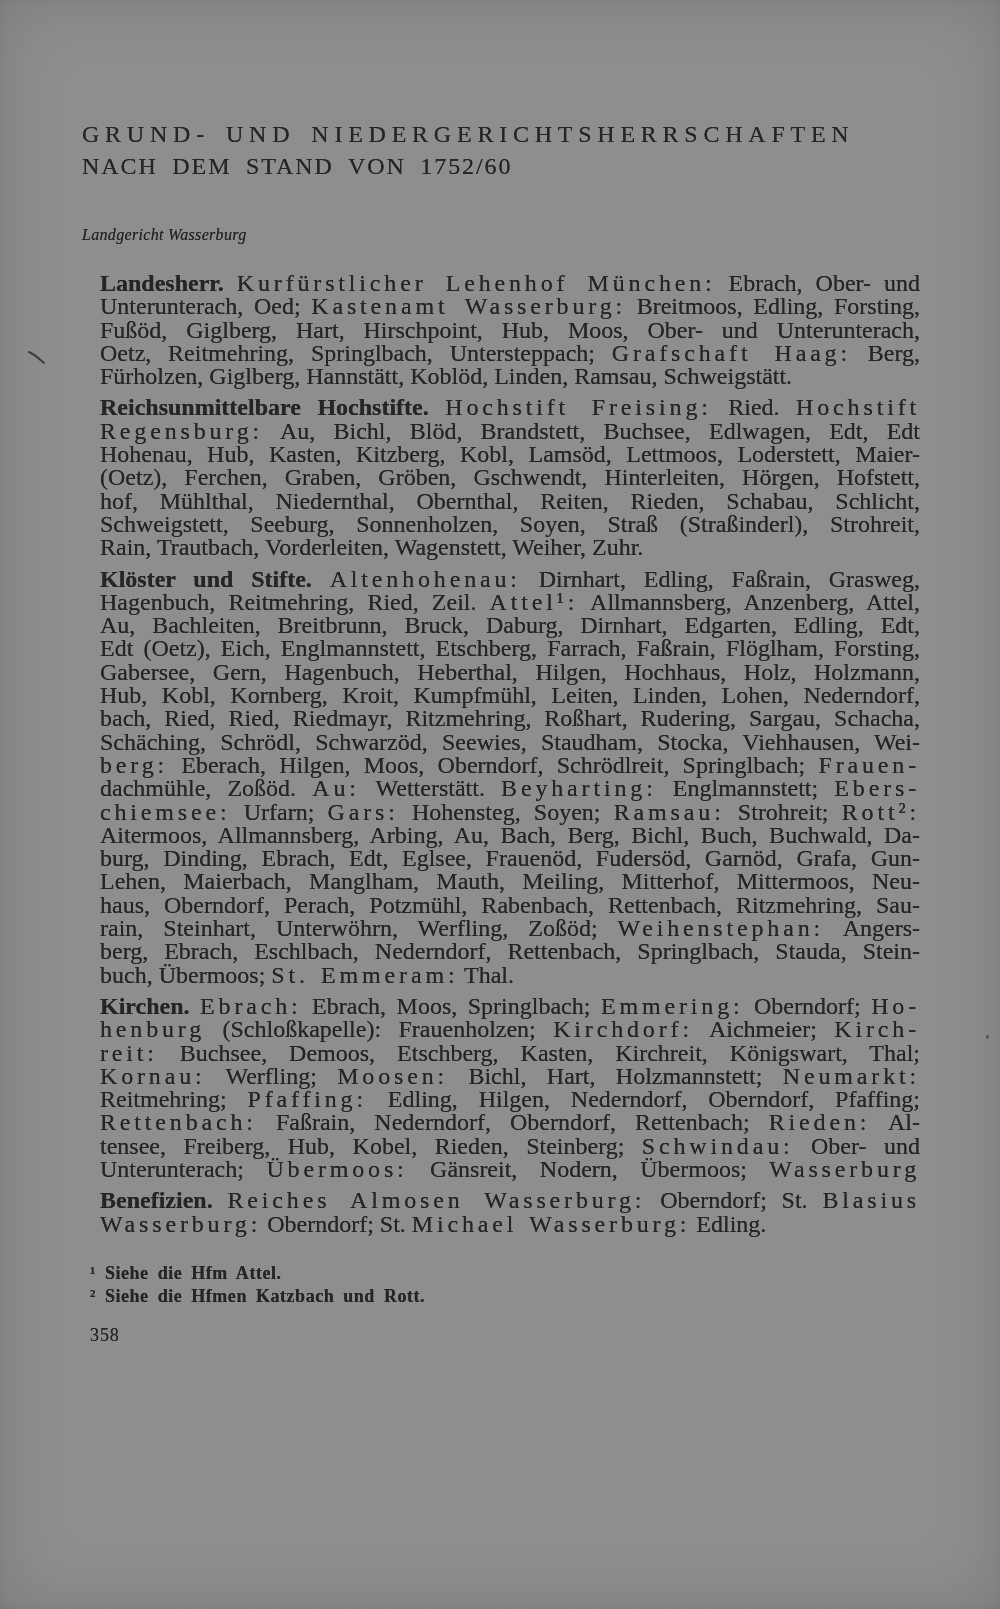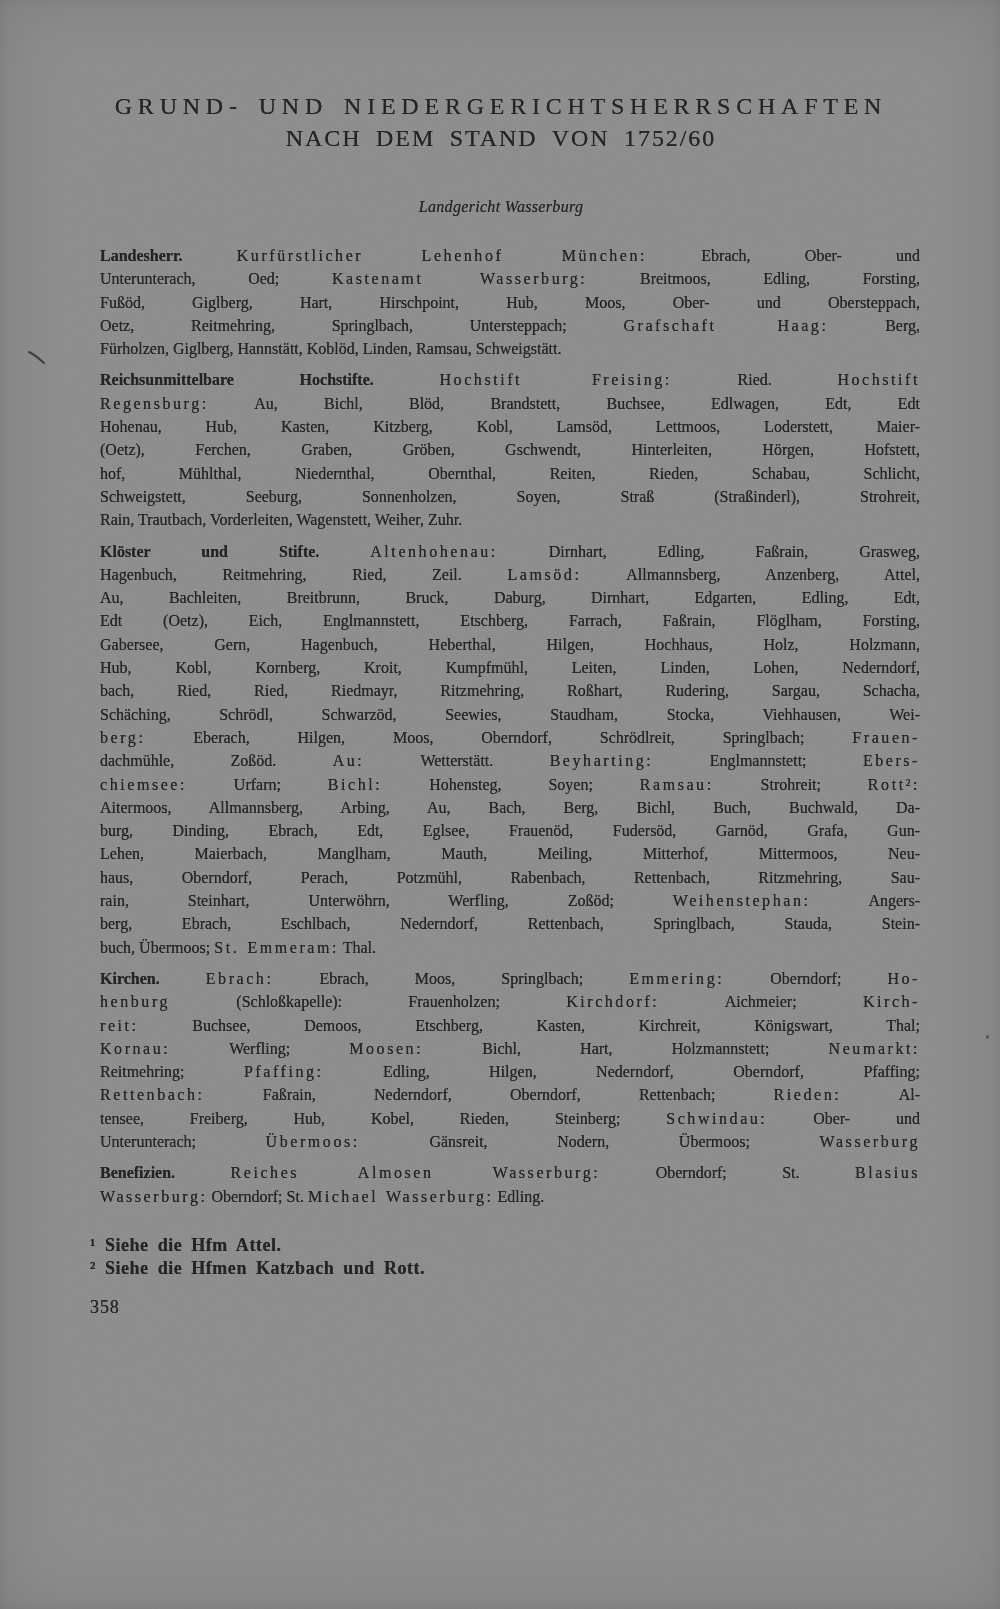--- a/index.html
+++ b/index.html
@@ -17,23 +17,22 @@
     inset: 0;
   }
   .column {
     position: absolute;
     left: 100px;
     top: 0;
     width: 820px;
     text-shadow: 0 0 0.6px rgba(25,25,25,0.75);
   }
   .header {
-    margin-top: 90px;
+    margin-top: 118px;
     margin-left: -18px;
-    text-align: center;
   }
   .title-line {
     font-size: 24px;
     line-height: 32px;
     letter-spacing: 0.24em;
     word-spacing: 0.18em;
     white-space: nowrap;
   }
   .title-line2 {
     letter-spacing: 0.08em;
@@ -41,21 +40,21 @@
   }
   .subtitle {
     margin-top: 36px;
     font-size: 16px;
     line-height: 33px;
     font-style: italic;
     letter-spacing: 0.02em;
   }
   .bodytext {
     margin-top: 21px;
-    font-size: 16px;
+    font-size: 24px;
   }
   .para + .para { margin-top: 8px; }
   .tline {
     line-height: 23.3px;
     text-align: justify;
     text-align-last: justify;
     white-space: normal;
   }
   .tline.end { text-align-last: left; }
   .seg-b { font-weight: bold; }
@@ -112,45 +111,45 @@
     <header class="header">
       <div class="title-line">GRUND- UND NIEDERGERICHTSHERRSCHAFTEN</div>
       <div class="title-line title-line2">NACH DEM STAND VON 1752/60</div>
       <div class="subtitle">Landgericht Wasserburg</div>
     </header>
 
     <main class="bodytext">
         <div class="para">
           <div class="tline"><span class="seg-b">Landesherr.</span><span> </span><span class="seg-g">Kurfürstlicher Lehenhof München:</span><span> Ebrach, Ober- und</span></div>
           <div class="tline"><span>Unterunterach, Oed; </span><span class="seg-g">Kastenamt Wasserburg:</span><span> Breitmoos, Edling, Forsting,</span></div>
-          <div class="tline"><span>Fußöd, Giglberg, Hart, Hirschpoint, Hub, Moos, Ober- und Obersteppach,</span></div>
+          <div class="tline"><span>Fußöd, Giglberg, Hart, Hirschpoint, Hub, Moos, Ober- und Unterunterach,</span></div>
           <div class="tline"><span>Oetz, Reitmehring, Springlbach, Untersteppach; </span><span class="seg-g">Grafschaft Haag:</span><span> Berg,</span></div>
           <div class="tline end"><span>Fürholzen, Giglberg, Hannstätt, Koblöd, Linden, Ramsau, Schweigstätt.</span></div>
         </div>
         <div class="para">
           <div class="tline"><span class="seg-b">Reichsunmittelbare Hochstifte.</span><span> </span><span class="seg-g">Hochstift Freising:</span><span> Ried. </span><span class="seg-g">Hochstift</span></div>
           <div class="tline"><span class="seg-g">Regensburg:</span><span> Au, Bichl, Blöd, Brandstett, Buchsee, Edlwagen, Edt, Edt</span></div>
           <div class="tline"><span>Hohenau, Hub, Kasten, Kitzberg, Kobl, Lamsöd, Lettmoos, Loderstett, Maier-</span></div>
           <div class="tline"><span>(Oetz), Ferchen, Graben, Gröben, Gschwendt, Hinterleiten, Hörgen, Hofstett,</span></div>
           <div class="tline"><span>hof, Mühlthal, Niedernthal, Obernthal, Reiten, Rieden, Schabau, Schlicht,</span></div>
           <div class="tline"><span>Schweigstett, Seeburg, Sonnenholzen, Soyen, Straß (Straßinderl), Strohreit,</span></div>
           <div class="tline end"><span>Rain, Trautbach, Vorderleiten, Wagenstett, Weiher, Zuhr.</span></div>
         </div>
         <div class="para">
           <div class="tline"><span class="seg-b">Klöster und Stifte.</span><span> </span><span class="seg-g">Altenhohenau:</span><span> Dirnhart, Edling, Faßrain, Grasweg,</span></div>
-          <div class="tline"><span>Hagenbuch, Reitmehring, Ried, Zeil. </span><span class="seg-g">Lamsöd:</span><span> Allmannsberg, Anzenberg, Attel,</span></div>
+          <div class="tline"><span>Hagenbuch, Reitmehring, Ried, Zeil. </span><span class="seg-g">Attel¹:</span><span> Allmannsberg, Anzenberg, Attel,</span></div>
           <div class="tline"><span>Au, Bachleiten, Breitbrunn, Bruck, Daburg, Dirnhart, Edgarten, Edling, Edt,</span></div>
           <div class="tline"><span>Edt (Oetz), Eich, Englmannstett, Etschberg, Farrach, Faßrain, Flöglham, Forsting,</span></div>
           <div class="tline"><span>Gabersee, Gern, Hagenbuch, Heberthal, Hilgen, Hochhaus, Holz, Holzmann,</span></div>
           <div class="tline"><span>Hub, Kobl, Kornberg, Kroit, Kumpfmühl, Leiten, Linden, Lohen, Nederndorf,</span></div>
           <div class="tline"><span>bach, Ried, Ried, Riedmayr, Ritzmehring, Roßhart, Rudering, Sargau, Schacha,</span></div>
           <div class="tline"><span>Schäching, Schrödl, Schwarzöd, Seewies, Staudham, Stocka, Viehhausen, Wei-</span></div>
           <div class="tline"><span class="seg-g">berg:</span><span> Eberach, Hilgen, Moos, Oberndorf, Schrödlreit, Springlbach; </span><span class="seg-g">Frauen-</span></div>
           <div class="tline"><span>dachmühle, Zoßöd. </span><span class="seg-g">Au:</span><span> Wetterstätt. </span><span class="seg-g">Beyharting:</span><span> Englmannstett; </span><span class="seg-g">Ebers-</span></div>
-          <div class="tline"><span class="seg-g">chiemsee:</span><span> Urfarn; </span><span class="seg-g">Bichl:</span><span> Hohensteg, Soyen; </span><span class="seg-g">Ramsau:</span><span> Strohreit; </span><span class="seg-g">Rott²:</span></div>
+          <div class="tline"><span class="seg-g">chiemsee:</span><span> Urfarn; </span><span class="seg-g">Gars:</span><span> Hohensteg, Soyen; </span><span class="seg-g">Ramsau:</span><span> Strohreit; </span><span class="seg-g">Rott²:</span></div>
           <div class="tline"><span>Aitermoos, Allmannsberg, Arbing, Au, Bach, Berg, Bichl, Buch, Buchwald, Da-</span></div>
           <div class="tline"><span>burg, Dinding, Ebrach, Edt, Eglsee, Frauenöd, Fudersöd, Garnöd, Grafa, Gun-</span></div>
           <div class="tline"><span>Lehen, Maierbach, Manglham, Mauth, Meiling, Mitterhof, Mittermoos, Neu-</span></div>
           <div class="tline"><span>haus, Oberndorf, Perach, Potzmühl, Rabenbach, Rettenbach, Ritzmehring, Sau-</span></div>
           <div class="tline"><span>rain, Steinhart, Unterwöhrn, Werfling, Zoßöd; </span><span class="seg-g">Weihenstephan:</span><span> Angers-</span></div>
           <div class="tline"><span>berg, Ebrach, Eschlbach, Nederndorf, Rettenbach, Springlbach, Stauda, Stein-</span></div>
           <div class="tline end"><span>buch, Übermoos; </span><span class="seg-g">St. Emmeram:</span><span> Thal.</span></div>
         </div>
         <div class="para">
           <div class="tline"><span class="seg-b">Kirchen.</span><span> </span><span class="seg-g">Ebrach:</span><span> Ebrach, Moos, Springlbach; </span><span class="seg-g">Emmering:</span><span> Oberndorf; </span><span class="seg-g">Ho-</span></div>

